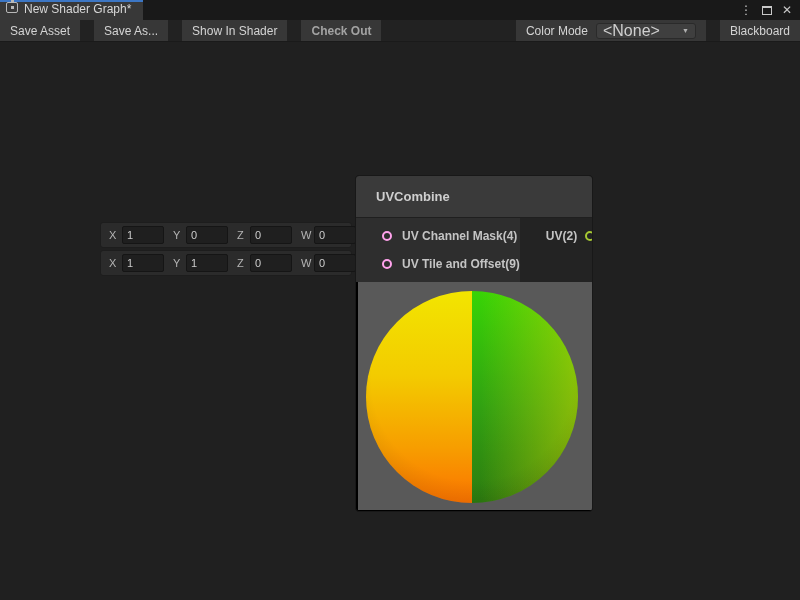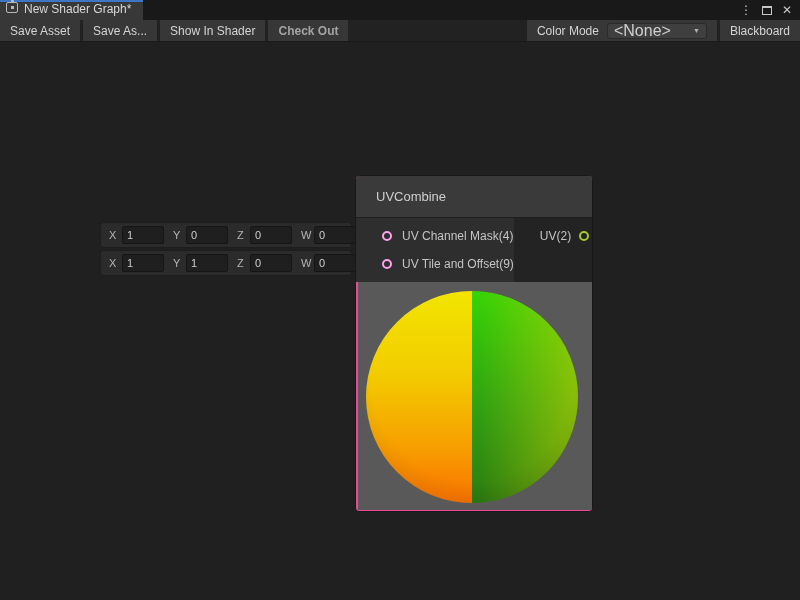--- a/index.html
+++ b/index.html
@@ -13,21 +13,21 @@
          border-top:2px solid #3c76c4; min-width:140px; cursor:default; }
   .tab-icon { width:12px; height:11px; border:1px solid #b8b8b8; border-radius:2px; position:relative; display:inline-block; }
   .tab-icon::before { content:""; position:absolute; left:3.5px; top:-3px; width:3px; height:3px; background:#b8b8b8; }
   .tab-icon::after { content:""; position:absolute; left:3.5px; top:3px; width:3px; height:3px; background:#b8b8b8; }
   .tab-title { font-size:12px; color:#d8d8d8; white-space:nowrap; }
   .winctrls { margin-left:auto; display:flex; align-items:center; gap:10px; padding-right:8px; color:#c8c8c8; }
   .winctrls .glyph { font-size:12px; line-height:1; cursor:default; }
   .maxbox { width:10px; height:9px; border:1px solid #c8c8c8; border-top-width:2px; display:inline-block; }
 
   
-  .toolbar { height:22px; background:#222222; display:flex; align-items:stretch; gap:3px; border-bottom:1px solid #1a1a1a; }
+  .toolbar { height:22px; background:#222222; display:flex; align-items:stretch; gap:14px; border-bottom:1px solid #1a1a1a; }
   .tbtn { background:#373737; border:none; color:#d4d4d4; font-size:12px; font-family:inherit;
           padding:0 10px; white-space:nowrap; cursor:default; display:flex; align-items:center; }
   .tbtn.disabled { color:#a3a3a3;font-weight:bold; }
   .tb-colorgroup { margin-left:auto; background:#373737; display:flex; align-items:center; gap:8px; padding:0 10px; }
   .tb-label { color:#d4d4d4; font-size:12px; }
   .dropdown { background:#3f3f3f; border:1px solid #2a2a2a; border-radius:3px; height:16px; width:100px;
               display:flex; align-items:center; justify-content:space-between; padding:0 6px; cursor:default; }
   .dropdown .dd-value { color:#cfcfcf; font-size:16px; }
   .dropdown .dd-caret { color:#b0b0b0; font-size:7px; }
 
@@ -39,22 +39,22 @@
   .vecrow { position:absolute; left:100px; width:252px; height:26px; background:#2b2b2b;
             border:1px solid #1d1d1d; border-radius:3px; display:flex; align-items:center;
             padding-left:8px; gap:0; }
   .vecrow .grp { display:flex; align-items:center; margin-right:9px; }
   .vecrow .axis { color:#b4b4b4; font-size:11px; width:9px; margin-right:4px; }
   .vecrow input { width:42px; height:18px; background:#1f1f1f; border:1px solid #151515; border-radius:2px;
                   color:#cccccc; font-size:11px; font-family:inherit; padding:0 4px; outline:none; }
   .vecrow .outdot { width:7px; height:7px; border-radius:50%; background:#f6b2ee; margin-left:auto; margin-right:6px; }
 
   
-  .node { position:absolute; left:355px; top:133px; width:238px; height:337px; background:#ec4899;
-          border:1px solid #181818; border-radius:4px; overflow:hidden; }
+  .node { position:absolute; left:355px; top:133px; width:238px; height:337px; background:#000000;
+          border:1px solid #181818; border-radius:4px; overflow:hidden;font-weight:bold; }
   .node-header { height:42px; background:#3a3a3a; display:flex; align-items:center; padding-left:20px;
                  border-bottom:1px solid #1f1f1f; }
   .node-title { color:#cfcfcf; font-size:13px; }
   .node-ports { display:flex; height:64px; }
   .ports-in { width:164px; background:#2e2e2e; padding-top:4px; }
   .ports-out { flex:1; background:#232323; padding-top:4px; }
   .port-row { height:28px; display:flex; align-items:center; gap:10px; padding-left:26px; }
   .port-row.out { justify-content:flex-end; padding-right:8px; gap:8px; }
   .ring { width:10px; height:10px; border-radius:50%; flex:0 0 auto; }
   .ring.pink { border:2px solid #ffa2ec; background:#2e2e2e; }

